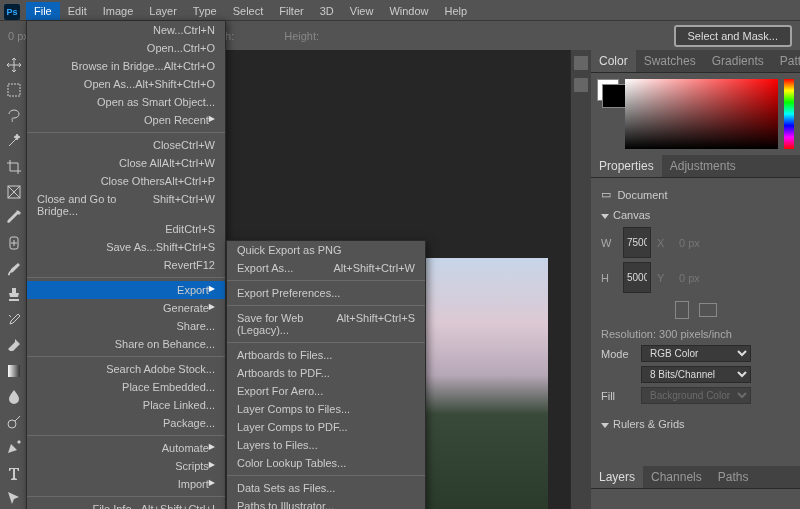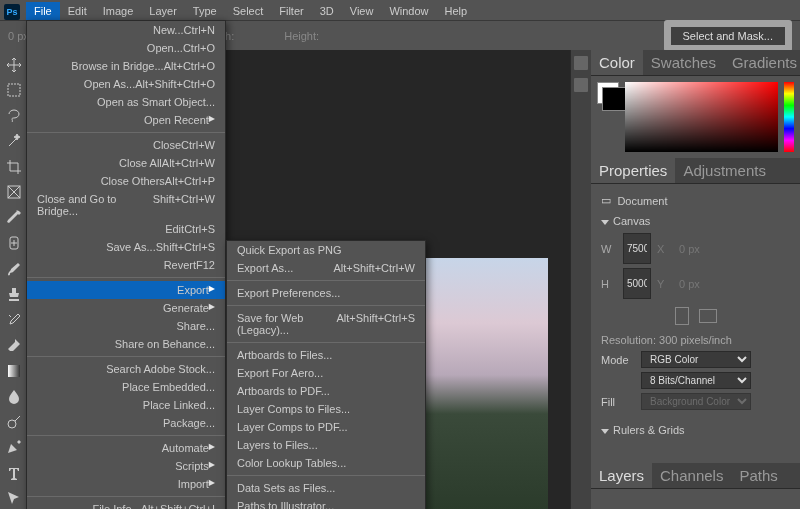--- a/index.html
+++ b/index.html
@@ -4,42 +4,42 @@
 <style>
 *{margin:0;padding:0;box-sizing:border-box;font-family:"Segoe UI",Tahoma,sans-serif;font-size:11px;color:#ccc;user-select:none}
 body{background:#323232;width:800px;height:509px;overflow:hidden;position:relative}
 .menubar{height:20px;background:#535353;display:flex;align-items:flex-end;padding-left:4px}
 .ps-icon{width:16px;height:16px;background:#001e36;color:#31a8ff;display:flex;align-items:center;justify-content:center;font-weight:bold;font-size:9px;margin-right:6px;border-radius:2px}
 .menubar .mitem{padding:3px 8px;cursor:pointer}
 .menubar .mitem.active{background:#0a64bc;color:#fff}
 .opts{height:30px;background:#535353;border-top:1px solid #383838;display:flex;align-items:center;gap:10px;padding:0 8px;font-size:10px;color:#888}
 .opts .lbl{color:#888}
 .opts .sel{background:#3f3f3f;border:1px solid #2a2a2a;padding:1px 18px 1px 6px;border-radius:2px;color:#ddd;position:relative}
-.opts .btn{background:#3f3f3f;border:7px solid #a3a3a3;padding:3px 12px;border-radius:3px;color:#ddd;margin-left:auto}
+.opts .btn{background:#3f3f3f;border:2px solid #a3a3a3;padding:3px 12px;border-radius:3px;color:#ddd;margin-left:auto}
 .toolbar{position:absolute;left:0;top:50px;width:28px;bottom:0;background:#535353;display:flex;flex-direction:column;align-items:center;padding-top:4px;gap:4px}
 .toolbar .tool{width:22px;height:22px;display:flex;align-items:center;justify-content:center;color:#ccc;cursor:pointer;border-radius:2px}
 .toolbar .tool svg{width:16px;height:16px}
 .canvas-area{position:absolute;left:28px;top:50px;right:230px;bottom:0;background:#262626}
 .canvas-img{position:absolute;top:208px;left:180px;width:340px;height:260px;background:linear-gradient(to bottom,#c7d5e8 0%,#dcc9d4 25%,#b7a8b8 45%,#3a4a3a 60%,#2a3a2a 100%)}
 .dropdown{position:absolute;left:26px;top:20px;width:200px;background:#535353;border:1px solid #2a2a2a;box-shadow:2px 2px 8px rgba(0,0,0,0.5);z-index:100}
 .dropdown .row{display:flex;justify-content:flex-end;padding:3px 10px;cursor:pointer;color:#e0e0e0}
 .dropdown .row.hl{background:#0a64bc;color:#fff}
 .dropdown .row.dis{color:#7a7a7a}
 .dropdown .sep{height:1px;background:#6a6a6a;margin:3px 0}
 .dropdown .arrow{color:inherit}
 .submenu{position:absolute;left:226px;top:240px;width:200px;background:#535353;border:1px solid #2a2a2a;box-shadow:2px 2px 8px rgba(0,0,0,0.5);z-index:101}
 .submenu .row{display:flex;justify-content:space-between;padding:3px 10px;cursor:pointer;color:#e0e0e0}
 .submenu .row.dis{color:#7a7a7a}
 .submenu .sep{height:1px;background:#6a6a6a;margin:3px 0}
 .right{position:absolute;right:0;top:50px;width:230px;bottom:0;background:#535353;border-left:1px solid #2a2a2a;display:flex}
 .rtabs{width:20px;background:#424242;display:flex;flex-direction:column;align-items:center;padding-top:6px;gap:8px}
 .rtabs .t{width:14px;height:14px;background:#666;border-radius:1px}
 .rpanels{flex:1;display:flex;flex-direction:column;overflow:hidden}
 .panel-tabs{display:flex;background:#424242;border-bottom:1px solid #2a2a2a}
-.panel-tabs .pt{padding:4px 8px;font-size:15px;color:#999;cursor:pointer}
+.panel-tabs .pt{padding:4px 8px;font-size:12px;color:#999;cursor:pointer}
 .panel-tabs .pt.active{background:#535353;color:#ddd}
 .color-panel{padding:6px;display:flex;gap:6px;align-items:flex-start}
 .color-swatch{width:22px;height:22px;border:1px solid #888;background:#fff;position:relative}
 .color-swatch::after{content:"";position:absolute;left:4px;top:4px;width:22px;height:22px;background:#000;border:1px solid #888}
 .color-picker{flex:1;height:70px;background:linear-gradient(to right,#fff,#f00),linear-gradient(to top,#000,transparent);background-blend-mode:multiply;position:relative}
 .hue{width:10px;height:70px;background:linear-gradient(to bottom,#f00,#ff0,#0f0,#0ff,#00f,#f0f,#f00)}
 .props{padding:6px 10px;font-size:10px}
 .props .hdr{display:flex;align-items:center;gap:6px;padding:4px 0;color:#ccc}
 .props .sec{padding:4px 0;color:#ddd}
 .props .frow{display:flex;align-items:center;gap:6px;padding:2px 0}
@@ -302,25 +302,25 @@
     </div>
     <div class="sep"></div>
     <div class="row">
       <span>Save for Web (Legacy)...</span>
       <span>Alt+Shift+Ctrl+S</span>
     </div>
     <div class="sep"></div>
     <div class="row dis">
       <span>Artboards to Files...</span>
     </div>
+    <div class="row dis">
+      <span>Artboards to PDF...</span>
+    </div>
     <div class="row">
       <span>Export For Aero...</span>
-    </div>
-    <div class="row dis">
-      <span>Artboards to PDF...</span>
     </div>
     <div class="row dis">
       <span>Layer Comps to Files...</span>
     </div>
     <div class="row dis">
       <span>Layer Comps to PDF...</span>
     </div>
     <div class="row">
       <span>Layers to Files...</span>
     </div>

